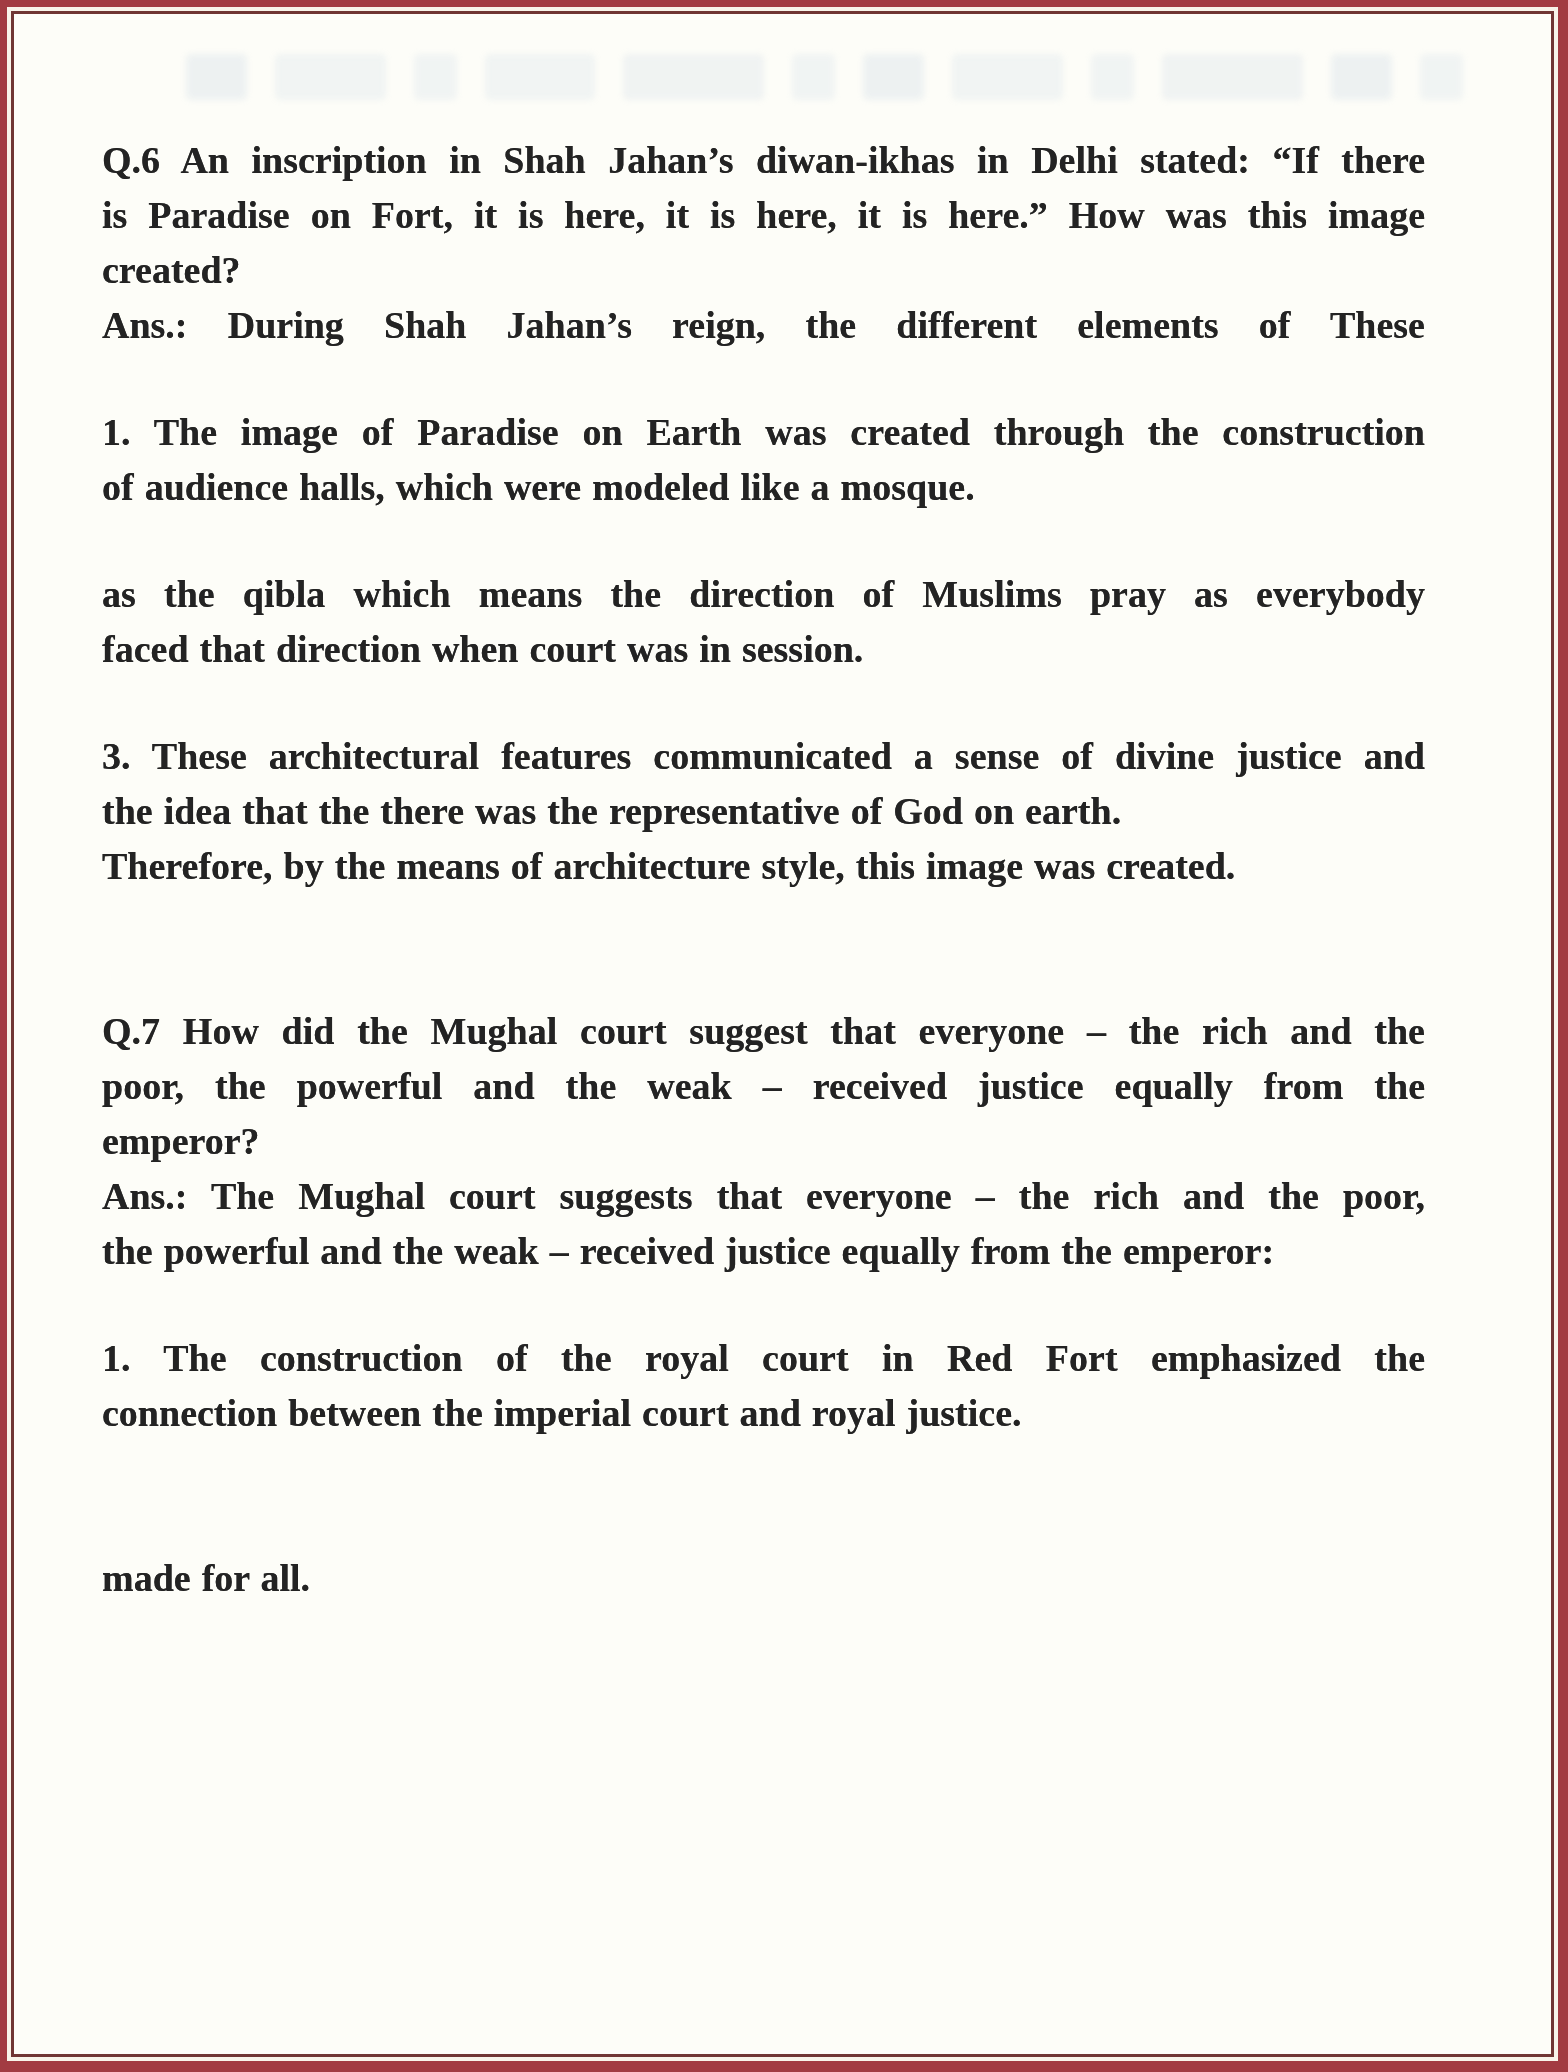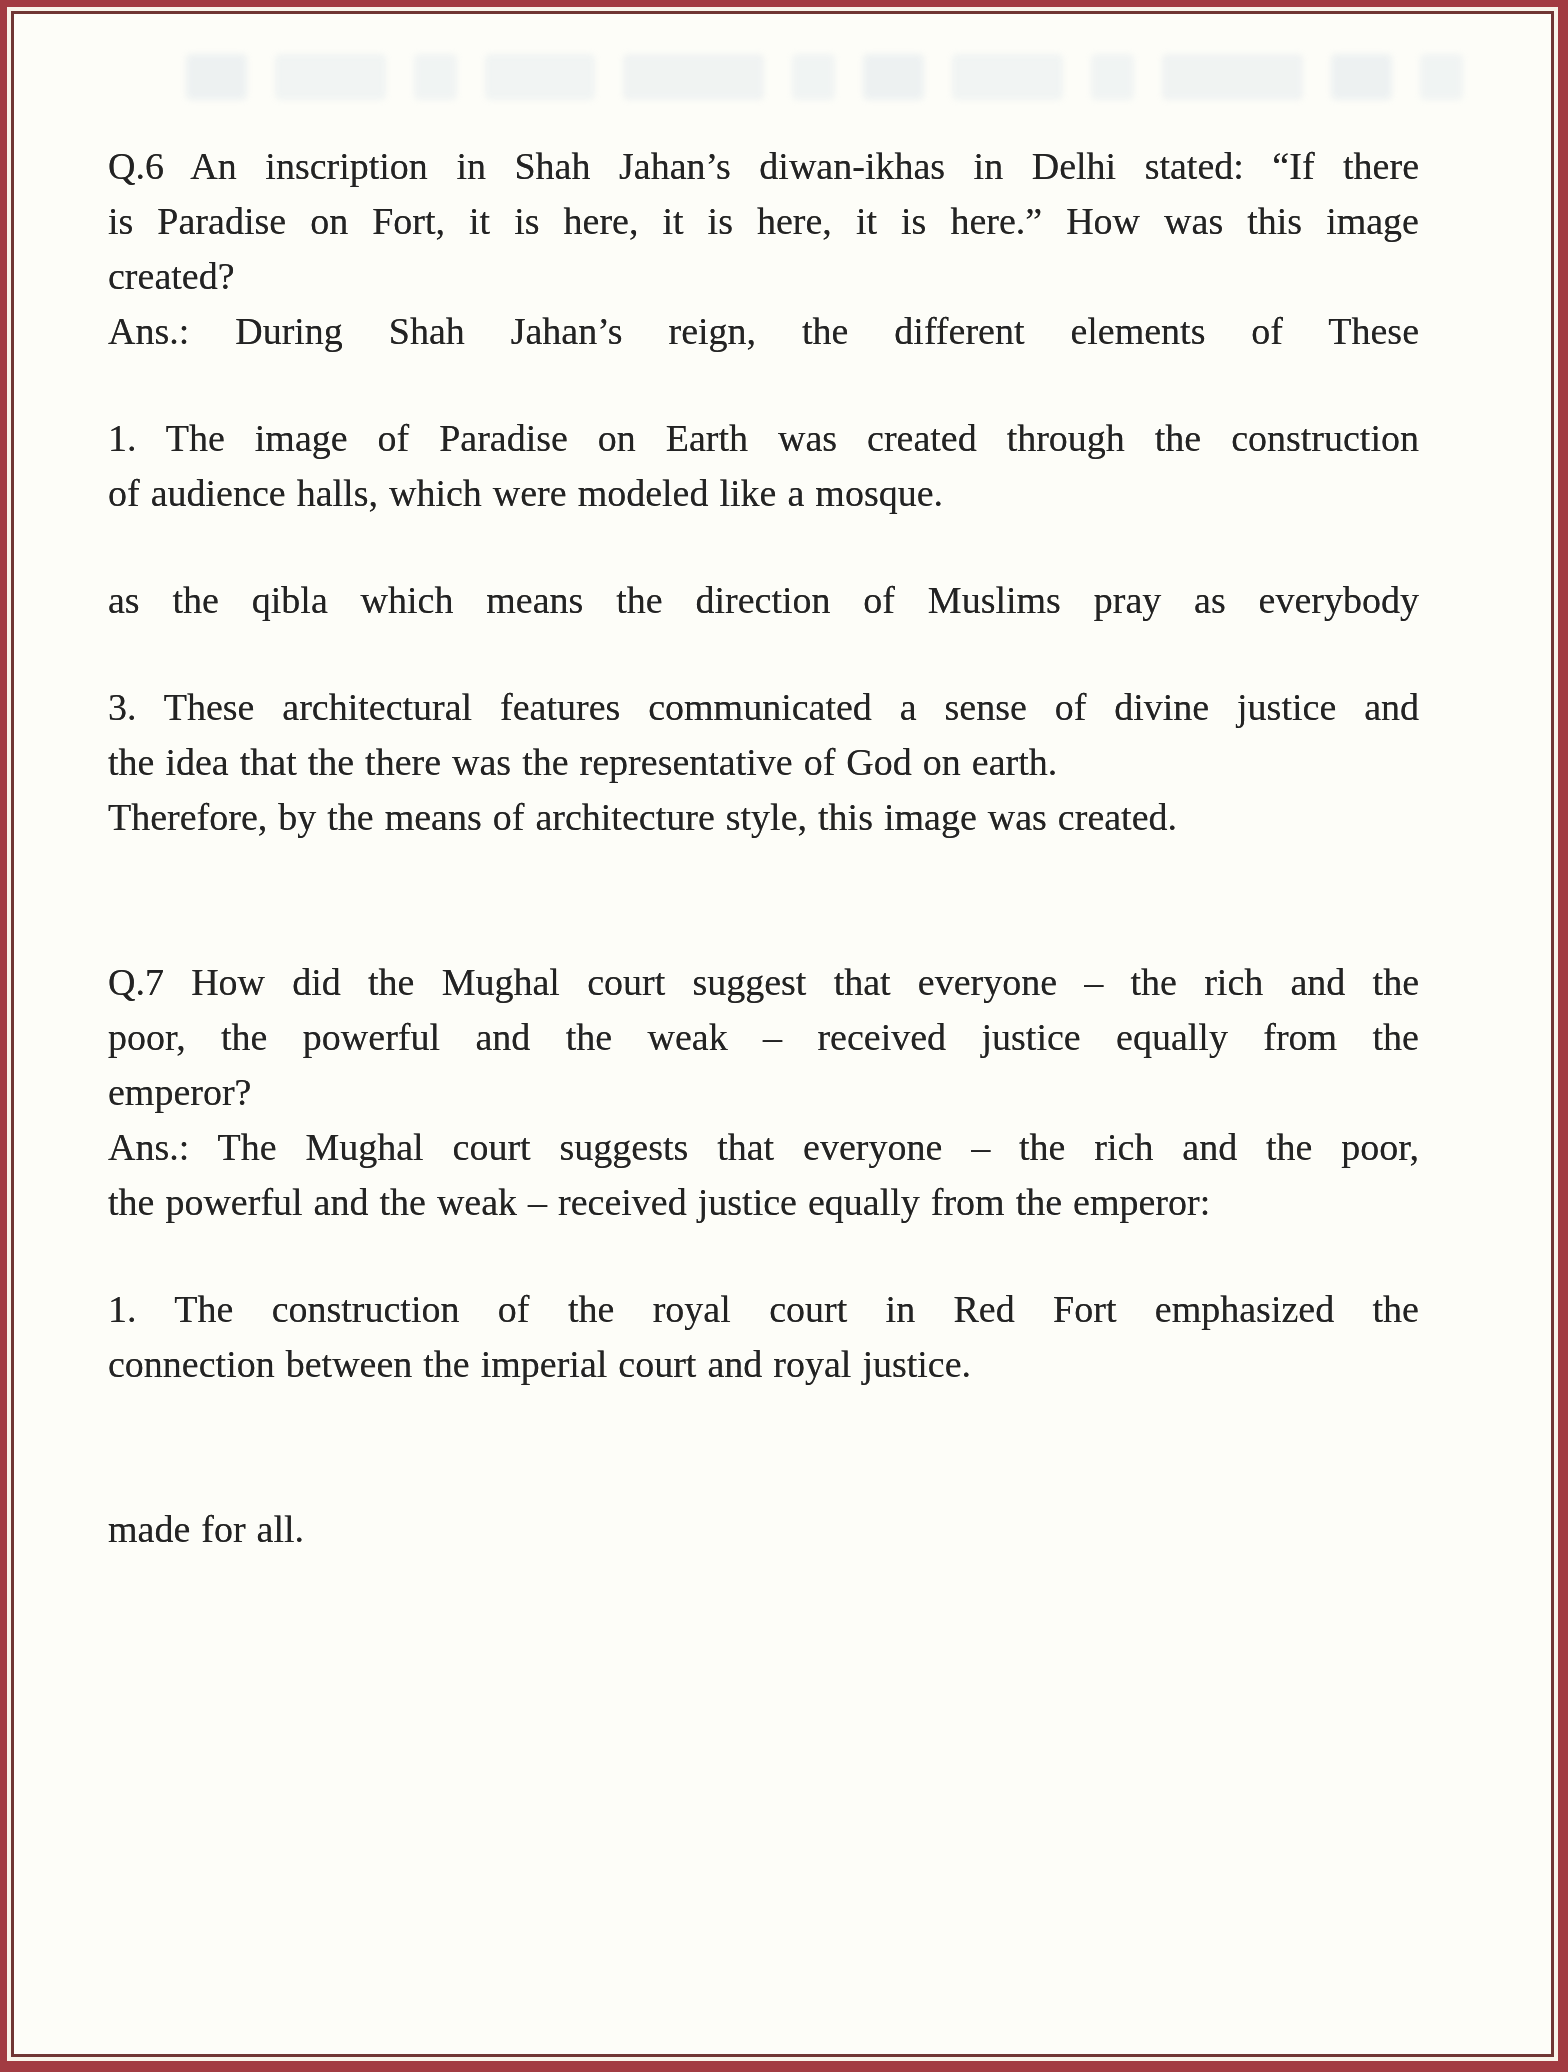--- a/index.html
+++ b/index.html
@@ -54,21 +54,21 @@
 
   .text-column {
     position: relative;
     box-sizing: border-box;
     padding: 112px 119px 0 81px;
     font-family: "Liberation Serif", "DejaVu Serif", serif;
     font-size: 38px;
     line-height: 55px;
     color: var(--ink, #232323);
   }
-  .para { margin: 13px; }
+  .para { margin: 7px; font-weight: bold; }
   .gap-1 { margin-top: 52px; }
   .gap-2 { margin-top: 110px; }
   .line {
     text-shadow: 0 0 0.6px rgba(25, 25, 25, 0.72);
     word-spacing: 1.5px;
   }
   .line.j {
     text-align: justify;
     text-align-last: justify;
     -moz-text-align-last: justify;
@@ -102,20 +102,21 @@
             <div class="line j">is Paradise on Fort, it is here, it is here, it is here.” How was this image</div>
             <div class="line">created?</div>
             <div class="line j">Ans.: During Shah Jahan’s reign, the different elements of These</div>
           </div>
           <div class="para gap-1">
             <div class="line j">1. The image of Paradise on Earth was created through the construction</div>
             <div class="line">of audience halls, which were modeled like a mosque.</div>
           </div>
           <div class="para gap-1">
             <div class="line j">as the qibla which means the direction of Muslims pray as everybody</div>
+            <div class="line">faced that direction when court was in session.</div>
           </div>
           <div class="para gap-1">
             <div class="line j">3. These architectural features communicated a sense of divine justice and</div>
             <div class="line">the idea that the there was the representative of God on earth.</div>
             <div class="line">Therefore, by the means of architecture style, this image was created.</div>
           </div>
           <div class="para gap-2">
             <div class="line j">Q.7 How did the Mughal court suggest that everyone – the rich and the</div>
             <div class="line j">poor, the powerful and the weak – received justice equally from the</div>
             <div class="line">emperor?</div>

